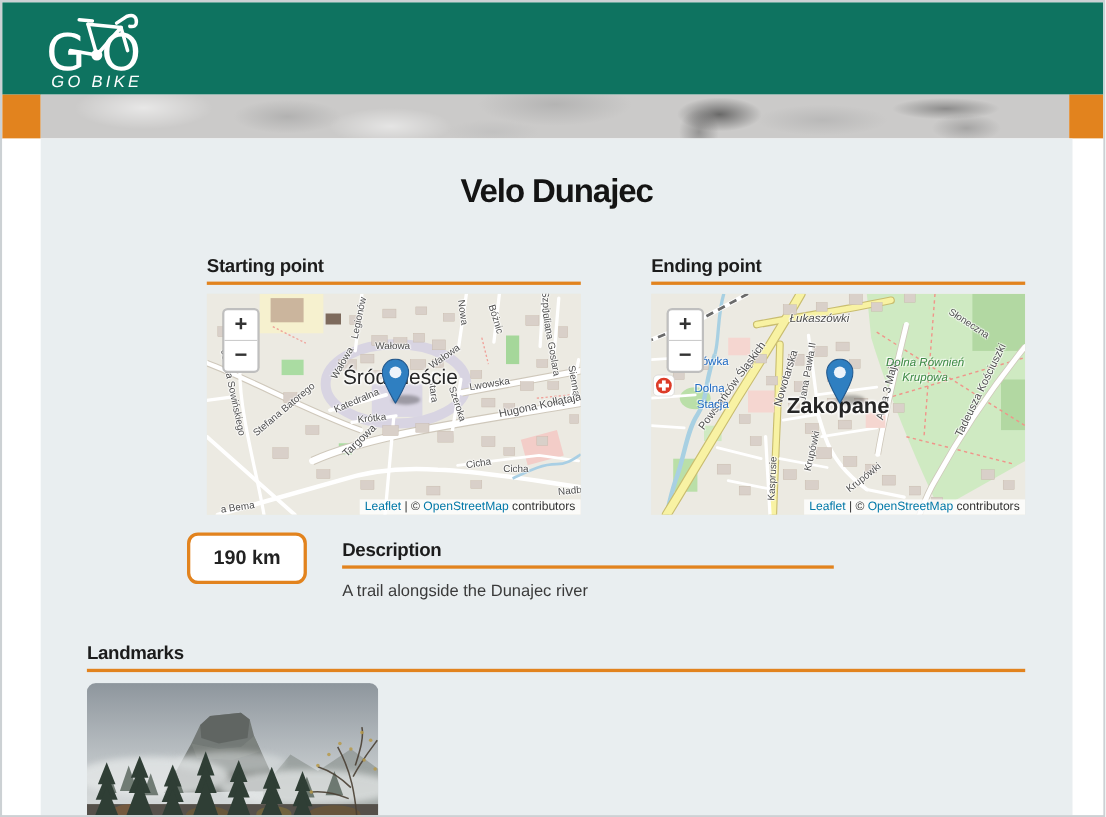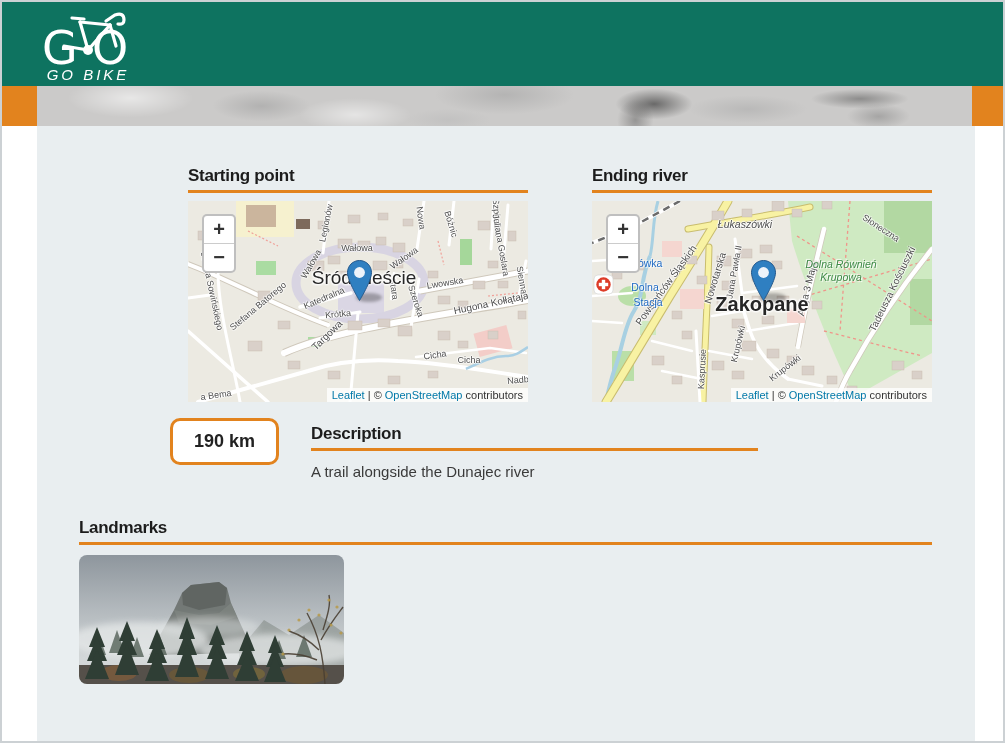--- a/index.html
+++ b/index.html
@@ -90,20 +90,21 @@
 
   <div class="hero-band">
     <div class="orange-block-left"></div>
     <div class="hero-texture"></div>
     <div class="orange-block-right"></div>
   </div>
 
   <div class="body-row">
     <main class="content">
 
+      <h1 class="page-title">Velo Dunajec</h1>
 
       <div class="cols">
 
         <section class="col">
           <h2 class="sec">Starting point</h2>
           <div class="map">
             <svg class="tiles" width="340" height="201" viewBox="0 0 340 201">
               <rect width="340" height="201" fill="#eceae2"></rect>
               <rect x="48" y="0" width="58" height="36" fill="#f6f1cf"></rect>
               <rect x="58" y="4" width="30" height="22" fill="#cbb59d"></rect>
@@ -219,21 +220,21 @@
 
             <div class="zoom-ctl">
               <div class="zoom-btn">+</div>
               <div class="zoom-btn">−</div>
             </div>
             <div class="attr"><a href="#">Leaflet</a><span> | © </span><a href="#">OpenStreetMap</a><span> contributors</span></div>
           </div>
         </section>
 
         <section class="col">
-          <h2 class="sec">Ending river</h2>
+          <h2 class="sec">Ending point</h2>
           <div class="map">
             <svg class="tiles" width="340" height="201" viewBox="0 0 340 201">
               <rect width="340" height="201" fill="#eceae2"></rect>
               <path d="M 196,0 L 340,0 L 340,152 L 262,196 C 240,150 215,90 200,40 Z" fill="#cfeac2"></path>
               <rect x="292" y="0" width="48" height="52" fill="#b2d8a2"></rect>
               <rect x="318" y="78" width="22" height="46" fill="#b2d8a2"></rect>
               <g stroke="#f0958a" stroke-width="1.3" stroke-dasharray="3,3" fill="none">
                 <path d="M 205,35 L 340,120"></path>
                   <path d="M 214,95 L 340,58"></path>
                 <path d="M 232,130 L 330,155"></path>

